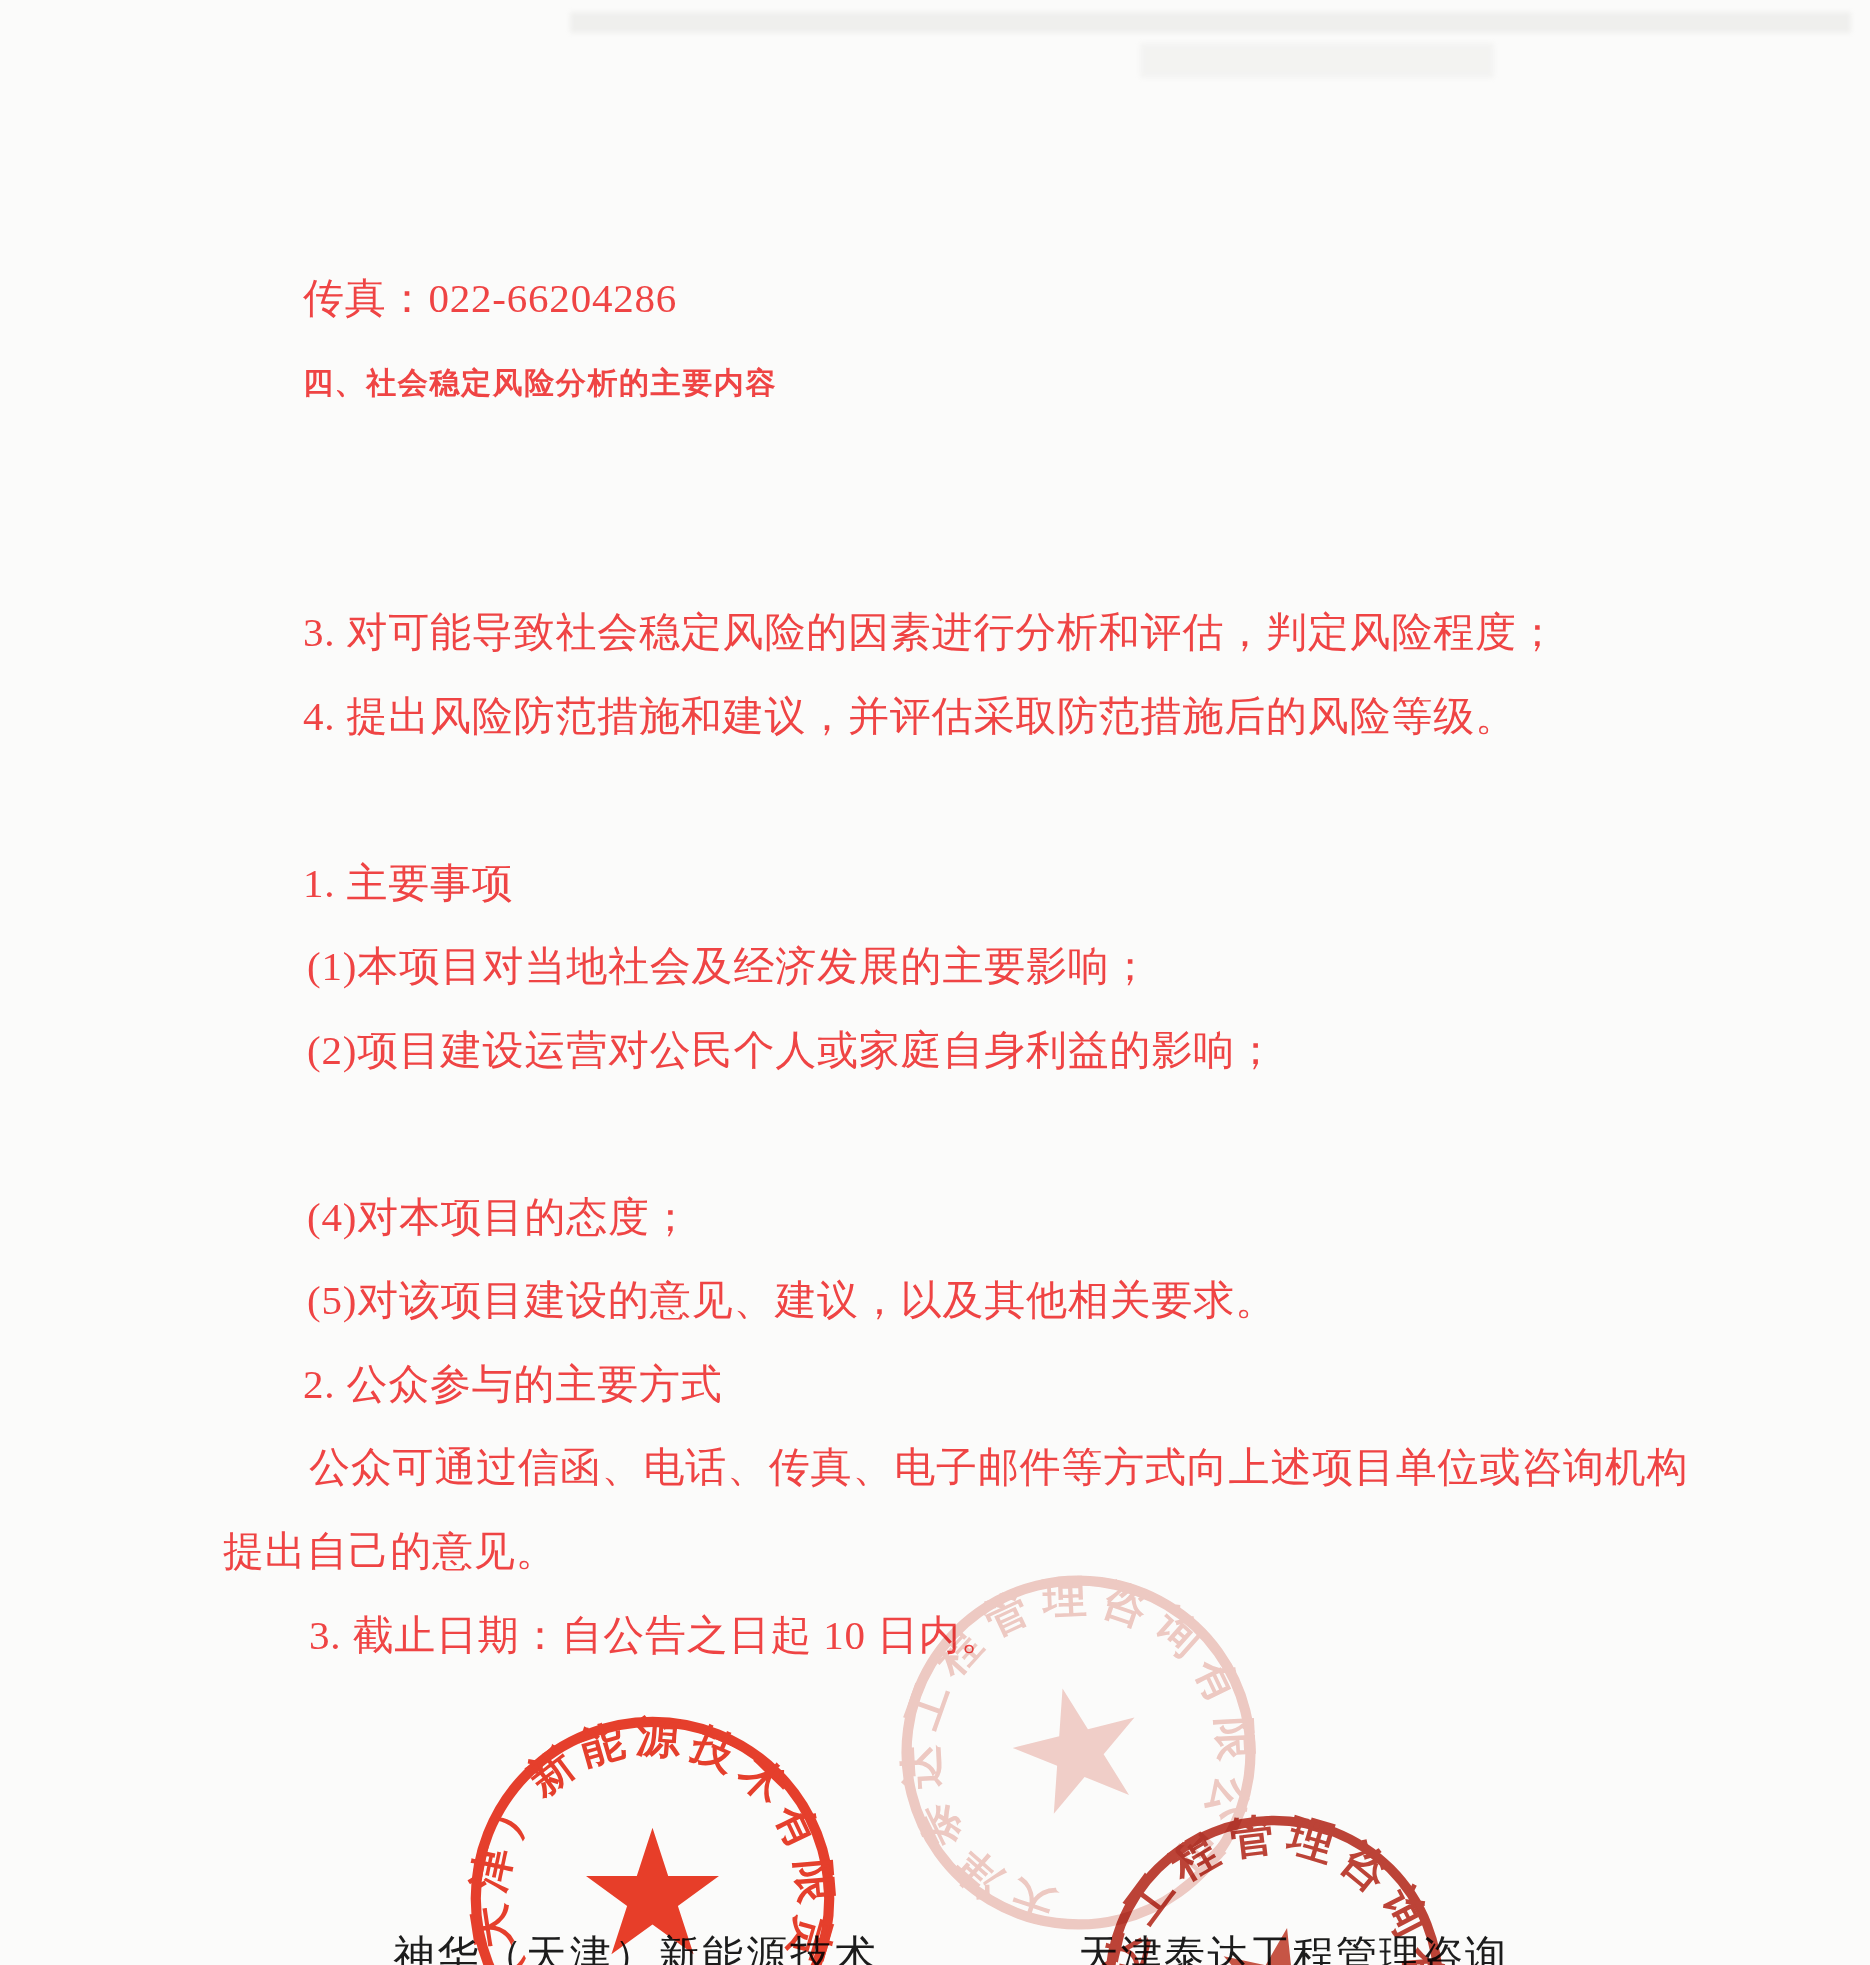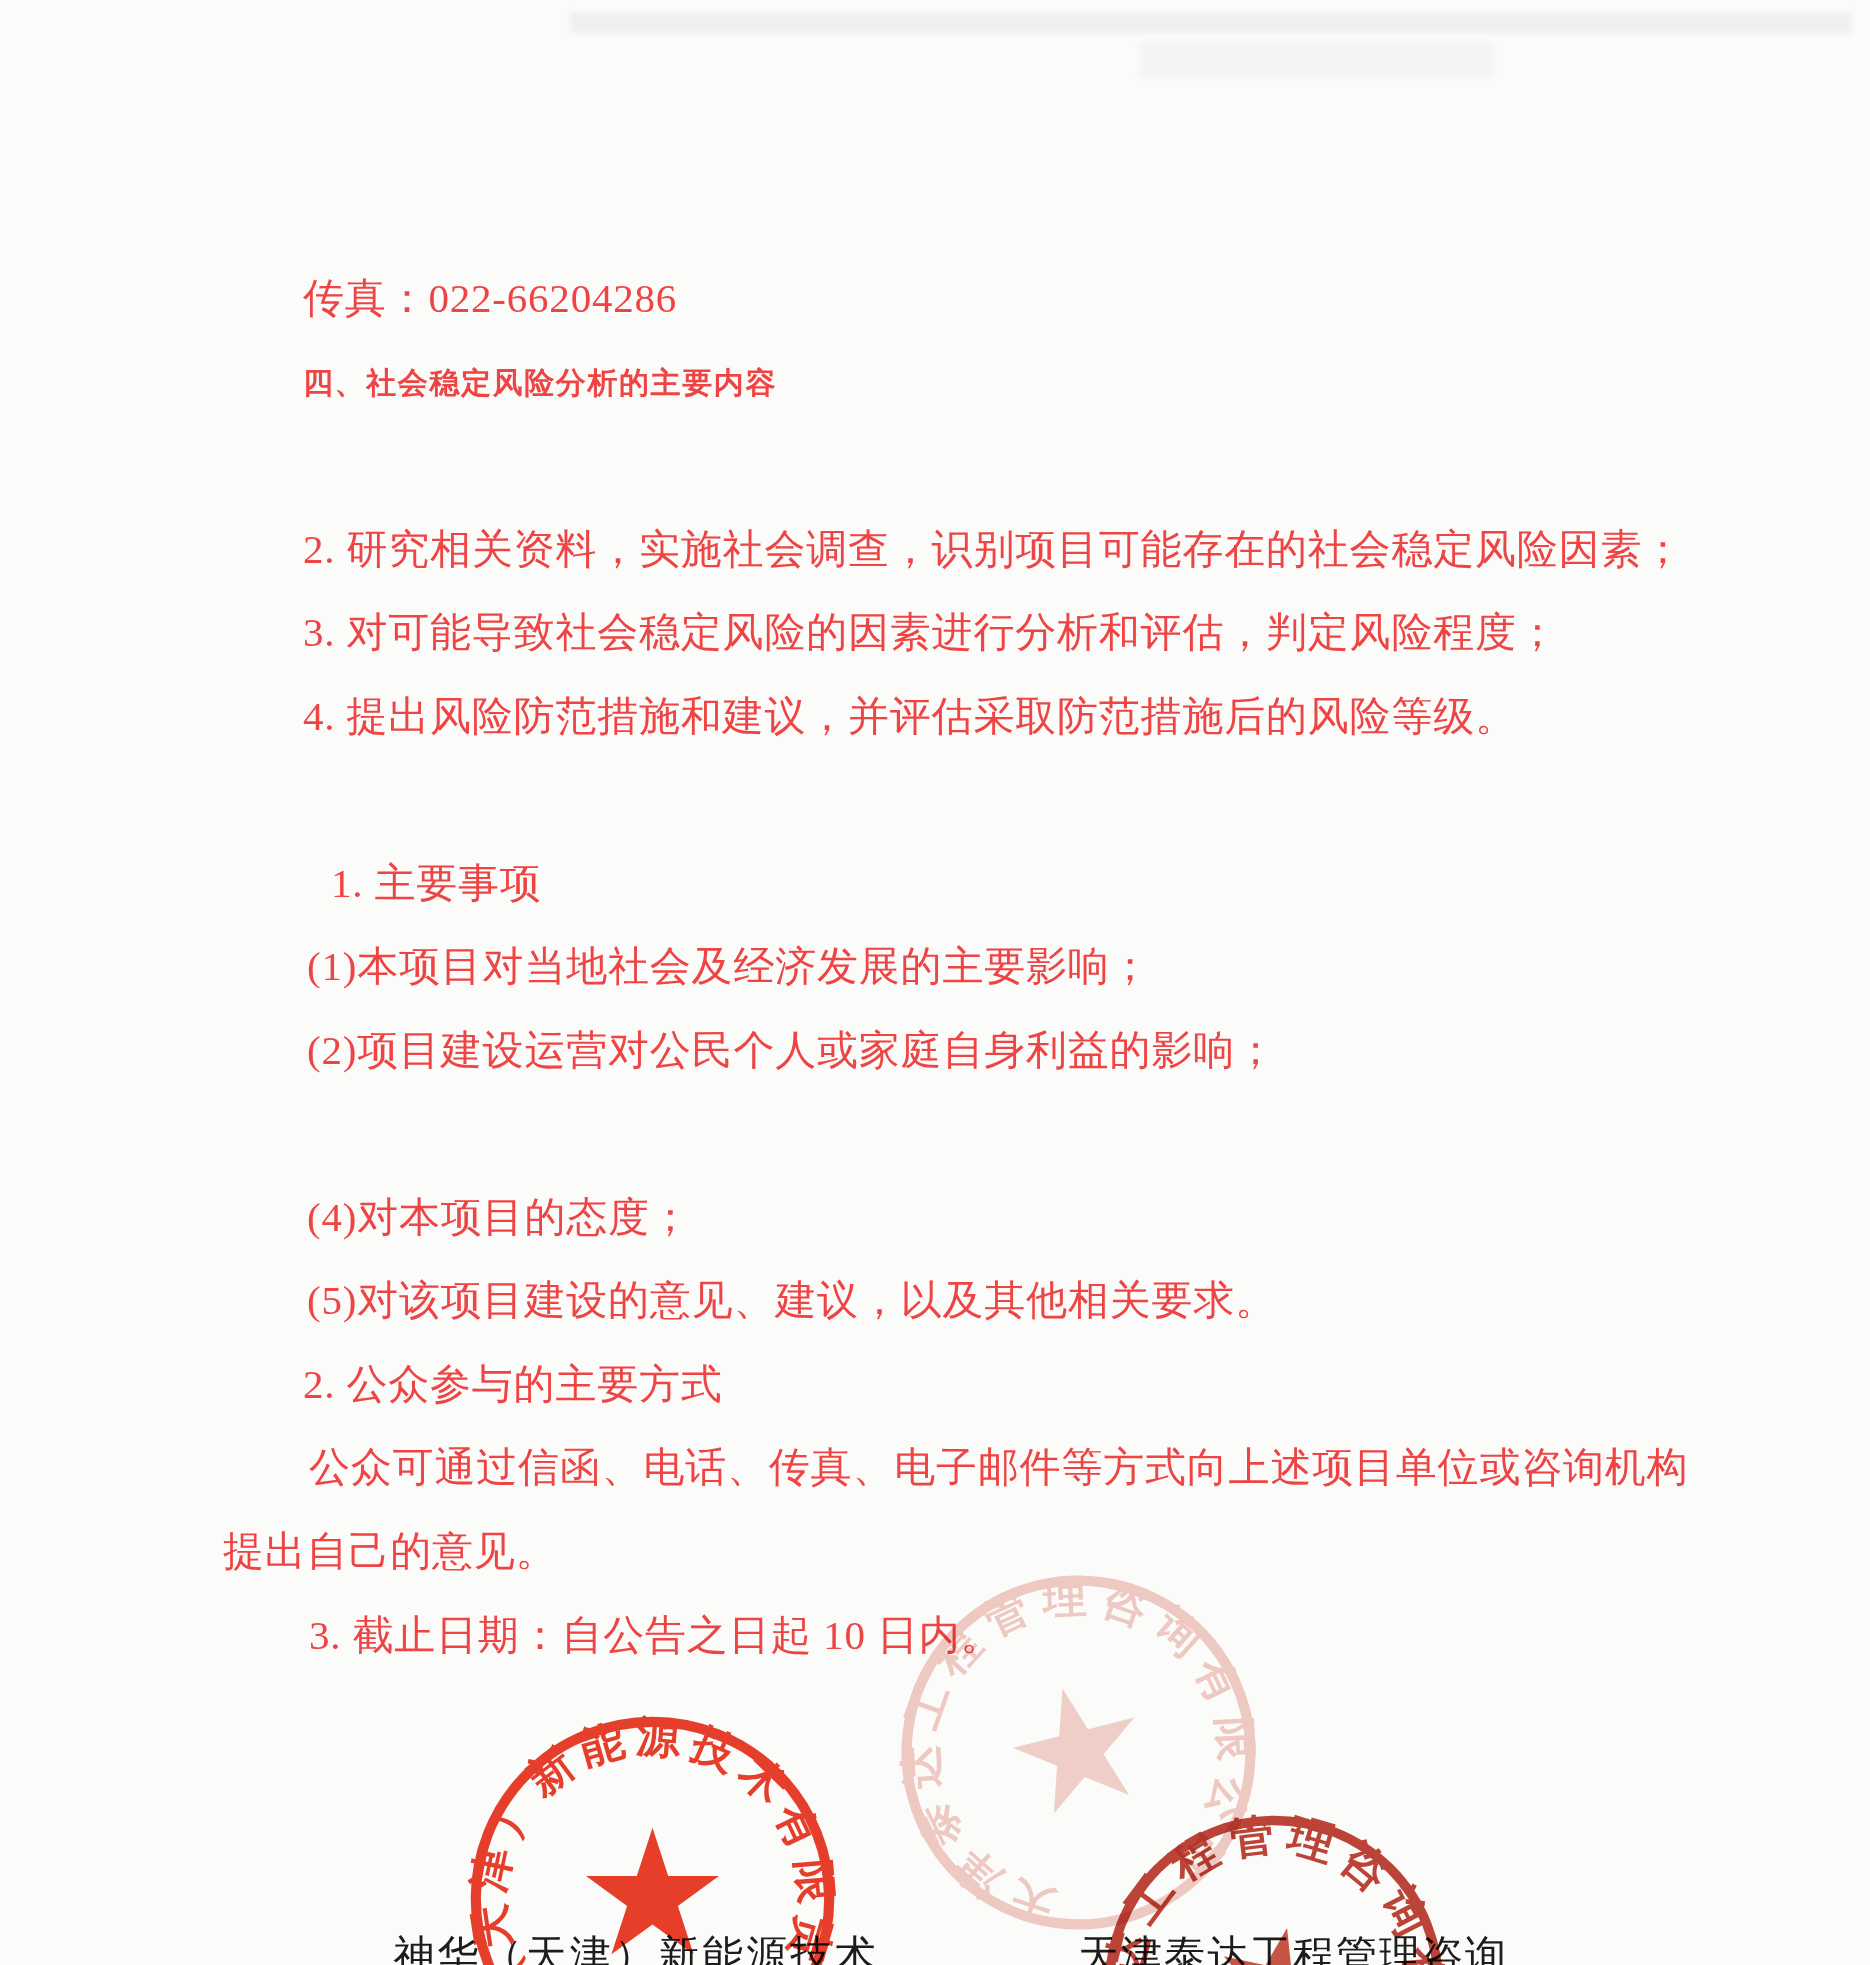--- a/index.html
+++ b/index.html
@@ -59,24 +59,23 @@
 </head>
 <body>
 
 <div class="page">
 
   <div class="scan-noise" style="left:570px; top:11.8px; width:1281px; height:21.6px;"></div>
   <div class="scan-noise" style="left:1140px; top:43px; width:354px; height:35px; opacity:0.22;"></div>
 
   <div class="line" style="left:303px; top:269px;">传真：022-66204286</div>
   <div class="line heading" style="left:303px; top:353px;">四、社会稳定风险分析的主要内容</div>
-  <div class="line" style="left:303px; top:520px;">2. 研究相关资料，实施社会调查，识别项目可能存在的社会稳定风险因素；</div>
   <div class="line" style="left:303px; top:603px;">3. 对可能导致社会稳定风险的因素进行分析和评估，判定风险程度；</div>
   <div class="line" style="left:303px; top:687px;">4. 提出风险防范措施和建议，并评估采取防范措施后的风险等级。</div>
-  <div class="line" style="left:303px; top:854px;margin-left:28px;">1. 主要事项</div>
+  <div class="line" style="left:303px; top:854px;">1. 主要事项</div>
   <div class="line" style="left:307px; top:937px;">(1)本项目对当地社会及经济发展的主要影响；</div>
   <div class="line" style="left:307px; top:1021px;">(2)项目建设运营对公民个人或家庭自身利益的影响；</div>
   <div class="line" style="left:307px; top:1188px;">(4)对本项目的态度；</div>
   <div class="line" style="left:307px; top:1271px;">(5)对该项目建设的意见、建议，以及其他相关要求。</div>
   <div class="line" style="left:303px; top:1355px;">2. 公众参与的主要方式</div>
   <div class="line" style="left:309px; top:1438px;">公众可通过信函、电话、传真、电子邮件等方式向上述项目单位或咨询机构</div>
   <div class="line" style="left:223px; top:1522px;">提出自己的意见。</div>
   <div class="line" style="left:309px; top:1606px;">3. 截止日期：自公告之日起 10 日内。</div>
 
   <div class="sig" style="left:636px; top:1926px; letter-spacing:3.1px;">神华（天津）新能源技术</div>

